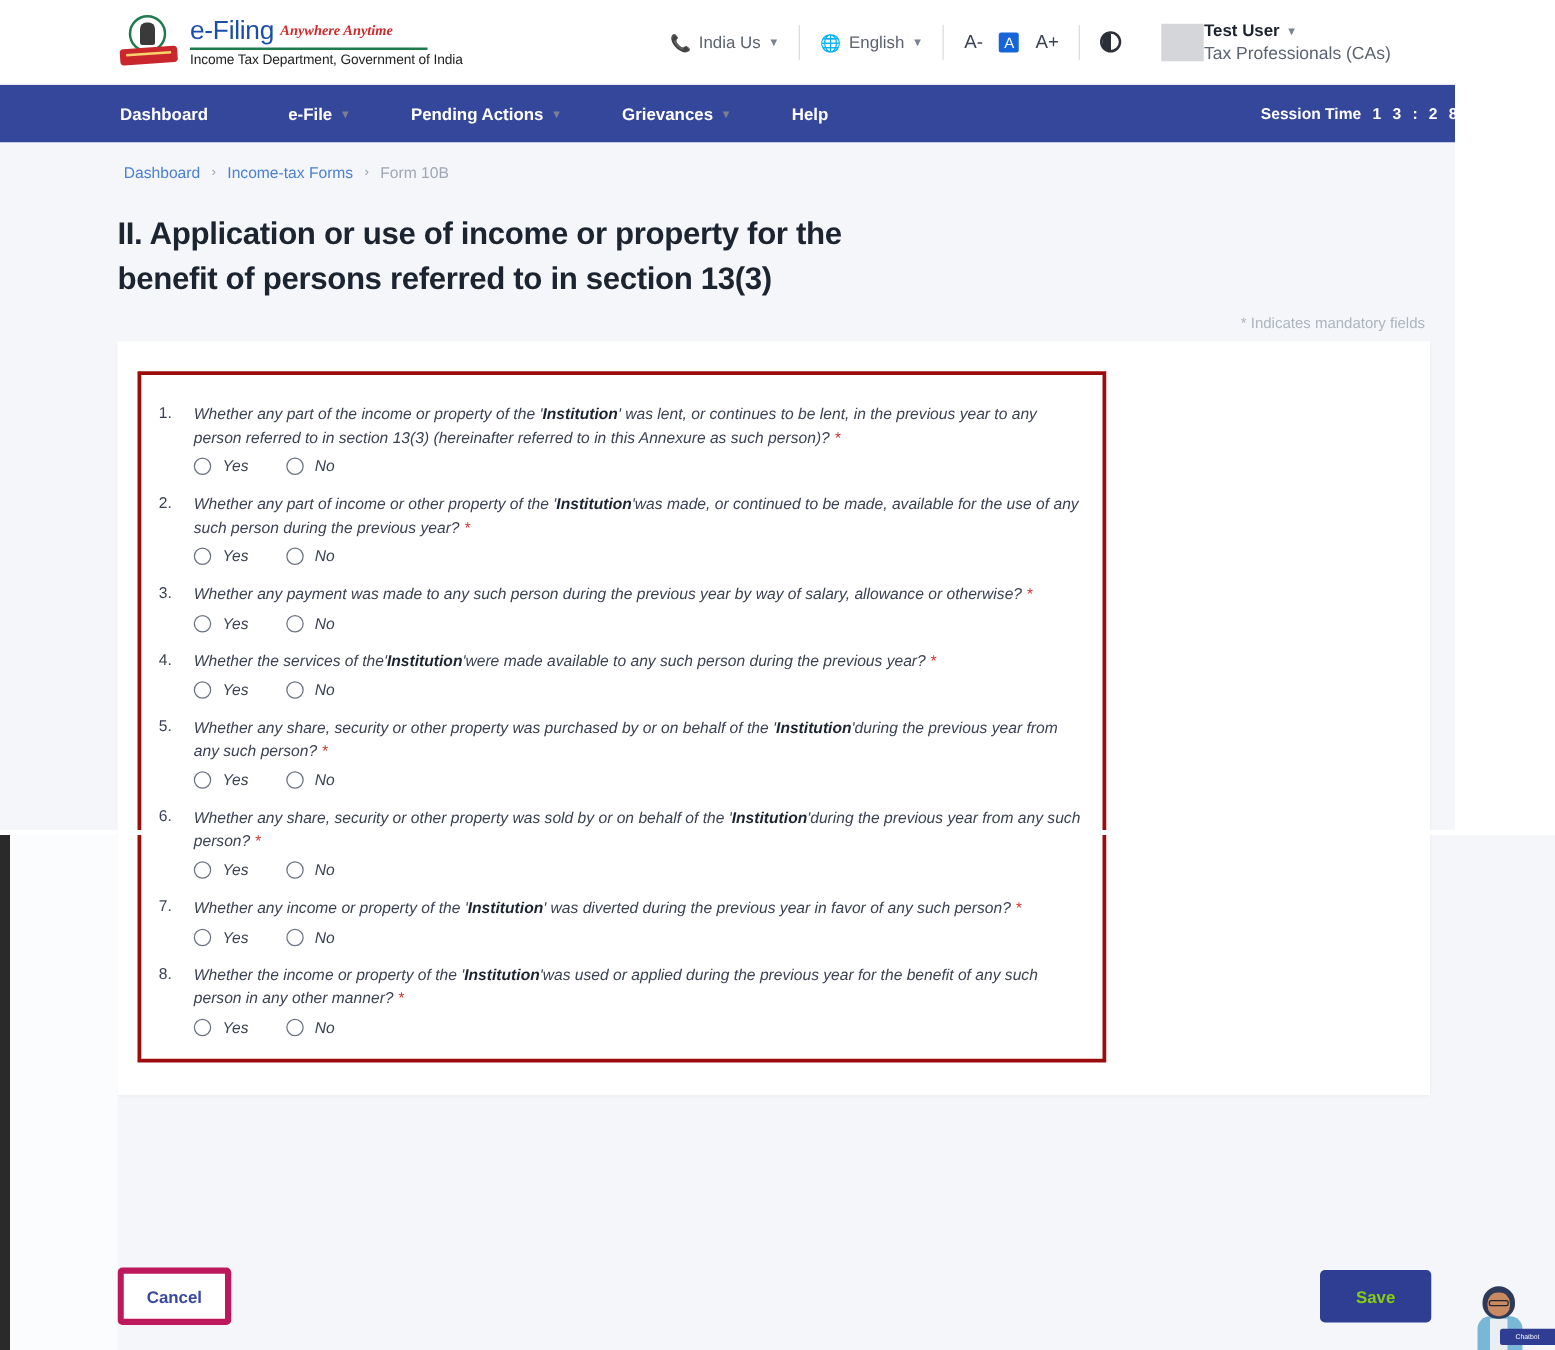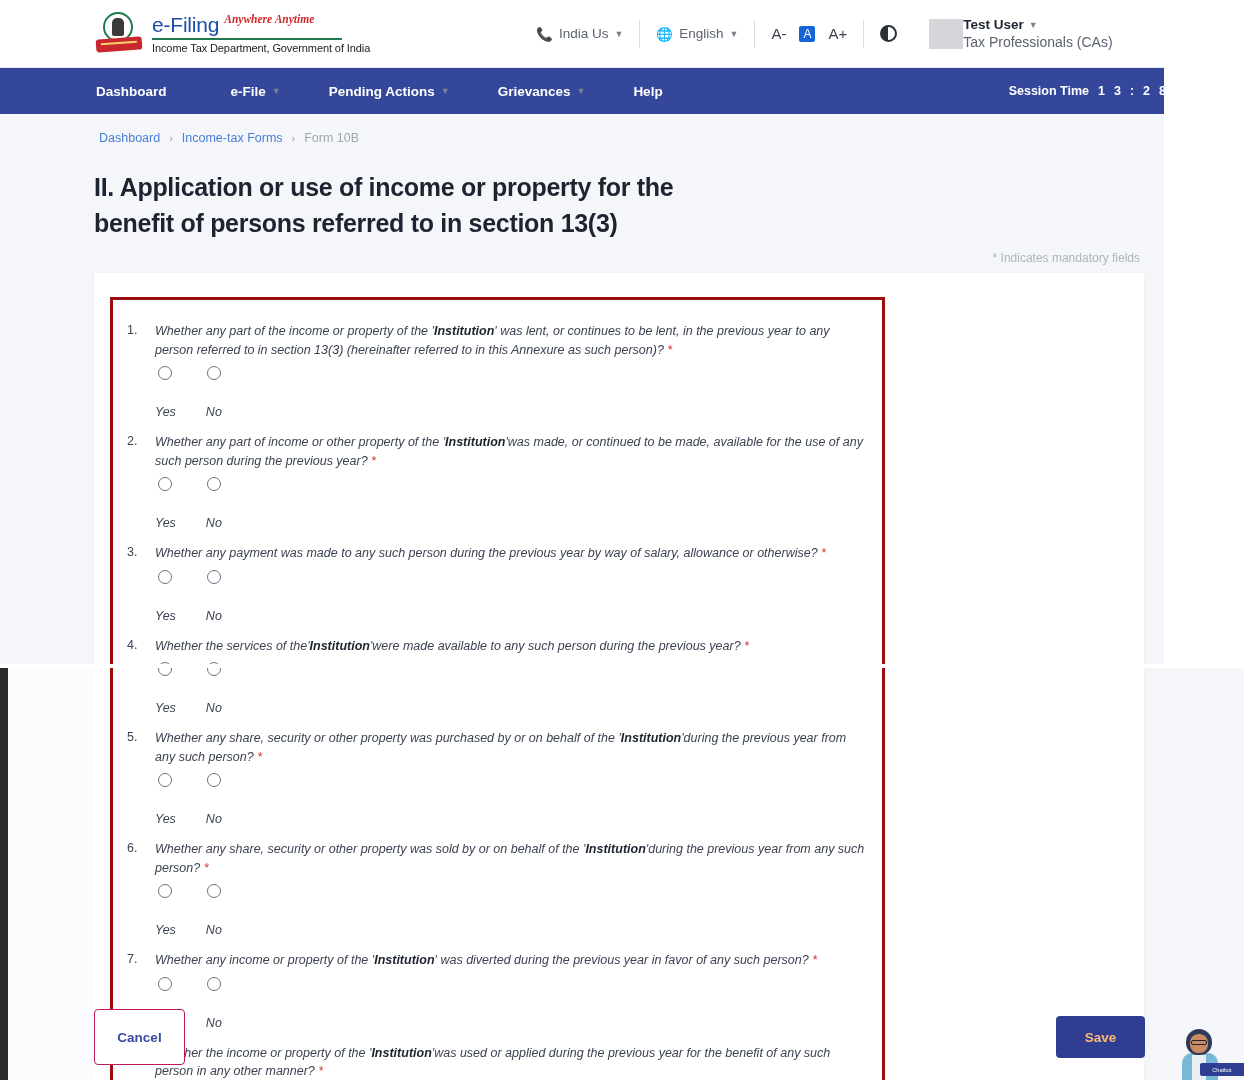--- a/index.html
+++ b/index.html
@@ -30,21 +30,21 @@
   .emblem .ribbon {
     position: absolute; left: 0px; top: 27px; width: 46px; height: 13px;
     background: #c9272d; border-radius: 3px;
     transform: rotate(-4deg);
   }
   .emblem .ribbon::after {
     content: ""; position: absolute; left: 5px; top: 4px;
     width: 36px; height: 1.5px; background: #f6d36b;
   }
   .brand-text { margin-left: 10px; }
-  .brand-line1 { display: flex; align-items: flex-start; }
+  .brand-line1 { display: flex; align-items: center; }
   .efiling { font-size: 21px; color: #1b4ea8; font-weight: 400; letter-spacing: -0.2px; }
   .tagline { font-size: 11.5px; color: #d02a2a; font-style: italic; font-weight: bold; margin-left: 5px; font-family: Liberation Serif, serif; }
   .brand-rule { height: 1.5px; background: #1f7a4d; width: 190px; margin-top: 1px; }
   .brand-sub { font-size: 11px; color: #222; margin-top: 2px; letter-spacing: -0.1px; }
 
   .header-tools { display: flex; align-items: center; margin-left: 150px; gap: 0px; }
   .ht-item { display: flex; align-items: center; gap: 6px; color: #5b6270; font-size: 13.5px; padding: 0 16px; cursor: pointer; }
   .ht-sep { width: 1px; height: 28px; background: #d8dbe3; }
   .caret { font-size: 9px; color: #7a8190; }
   .fsz { display: flex; align-items: center; gap: 13px; padding: 0 16px; }
@@ -105,41 +105,41 @@
   }
 
   .q { display: flex; margin-bottom: 14px; }
   .q:last-child { margin-bottom: 0; }
   .q-num { width: 28px; flex: none; font-size: 12.5px; color: #3b4252; padding-top: 1px; text-align: left; }
   .q-body { flex: 1; font-style: italic; }
   .q-text { font-size: 12.5px; line-height: 18.5px; color: #3b4252; }
   .q-text b { font-weight: bold; color: #1c2430; }
   .req { color: #d0342c; }
   .radios { display: flex; align-items: center; gap: 30px; margin-top: 7px; }
-  .radio { display: flex; align-items: center; gap: 25px; cursor: pointer; flex-direction: column; }
+  .radio { display: flex; align-items: center; gap: 9px; cursor: pointer; }
   .radio .dot {
     width: 14px; height: 14px; border: 1.6px solid #6b7280; border-radius: 50%;
     background: #fff; flex: none;
   }
   .radio .rl { font-size: 12.5px; color: #3b4252; }
 
   
   .footer-bar {
     position: absolute; top: 878px; left: 0; width: 1244px; height: 90px;
     display: flex; align-items: center;
   }
   .btn-cancel {
-    margin-left: 94px; width: 91px; height: 56px; background: #ffffff;
-    border: 1px solid #be185d; border-radius: 4px; color: #3a4aa0;
+    margin-left: 94px; width: 91px; height: 46px; background: #ffffff;
+    border: 5px solid #be185d; border-radius: 4px; color: #3a4aa0;
     font-size: 13.5px; font-weight: bold; cursor: pointer;
     font-family: "Liberation Sans", sans-serif;
   }
   .btn-save {
     margin-left: auto; margin-right: 99px; width: 89px; height: 42px;
-    background: #2f3d92; border: none; border-radius: 4px; color: #fdba74;
+    background: #2f3d92; border: none; border-radius: 4px; color: #84cc16;
     font-size: 13.5px; font-weight: bold; cursor: pointer;
     font-family: "Liberation Sans", sans-serif;
   }
 
   
   .seam-left {
     position: absolute; left: 0; top: 668px; width: 8px; height: 412px;
     background: #2a2a2a;
   }
   .seam-left-light {

